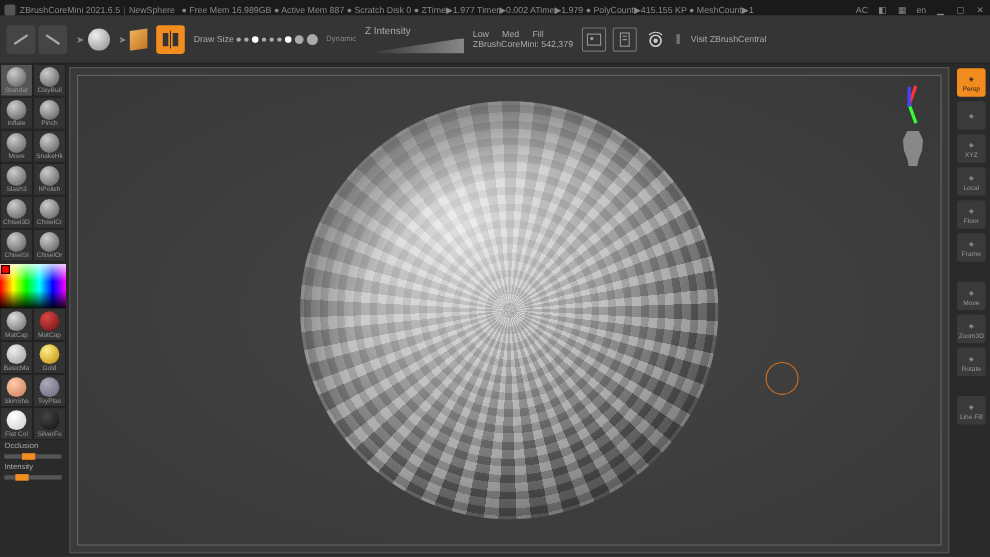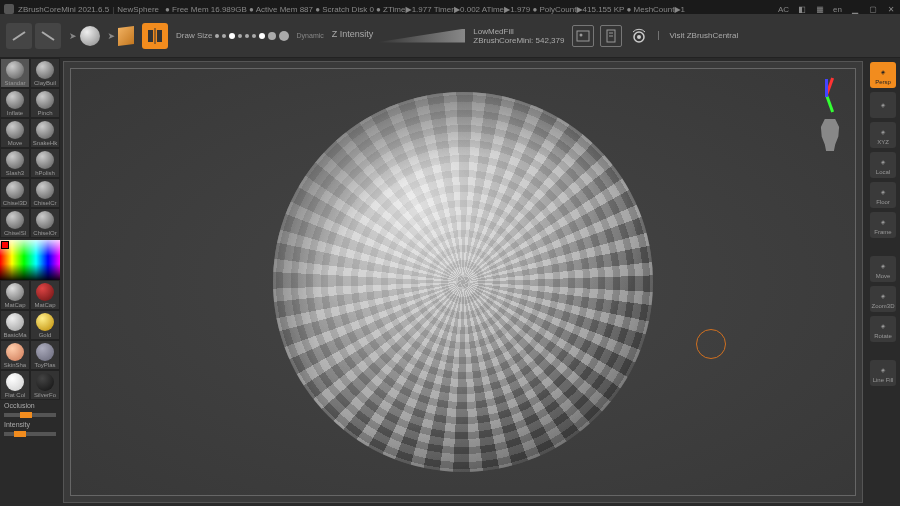--- a/index.html
+++ b/index.html
@@ -16,27 +16,27 @@
 .tb-btn.active{background:#f28c1e}
 .tb-sphere{width:20px;height:20px;border-radius:50%;background:radial-gradient(circle at 35% 30%,#eee,#888)}
 .tb-cube{width:16px;height:18px;background:linear-gradient(135deg,#f0b060,#c47820);transform:skewY(-8deg)}
 .draw-size{display:flex;flex-direction:row;gap:2px}
 .draw-size .label{font-size:8px;color:#aaa}
 .dots{display:flex;align-items:center;gap:3px}
 .dots .d{width:4px;height:4px;border-radius:50%;background:#aaa}
 .dots .d.big{width:6px;height:6px;background:#fff}
 .dots .d.big2{width:8px;height:8px}
 .dots .d.big3{width:10px;height:10px}
-.zint{display:flex;flex-direction:row;gap:2px}
+.zint{display:flex;flex-direction:column;gap:2px}
 .zint .tri{width:90px;height:14px;background:linear-gradient(to right,#333,#888);clip-path:polygon(0 100%,100% 0,100% 100%)}
 .lmh{display:flex;flex-direction:column;font-size:8px}
-.lmh-row{display:flex;}
+.lmh-row{display:flex;gap:12px}
 .icon-sq{width:22px;height:22px;border:1px solid #777;display:flex;align-items:center;justify-content:center;cursor:pointer;border-radius:2px}
 .upgrade{font-size:8px;color:#aaa;line-height:1.4}
-.visit{font-size:8px;color:#aaa;border-left:1px solid #737373;padding-left:10px}
+.visit{font-size:8px;color:#aaa;border-left:3px solid #737373;padding-left:10px}
 
 .main{display:flex;height:448px}
 .left-panel{width:60px;background:#2a2a2a;display:flex;flex-direction:column;overflow:hidden}
 .brush-grid{display:grid;grid-template-columns:1fr 1fr;gap:0}
 .brush-cell{height:30px;background:#333;border:1px solid #222;display:flex;flex-direction:column;align-items:center;justify-content:center;cursor:pointer;position:relative;font-size:6px;color:#999;overflow:hidden}
 .brush-cell.sel{background:#555}
 .brush-ball{width:18px;height:18px;border-radius:50%;background:radial-gradient(circle at 35% 30%,#ccc,#555);margin-bottom:1px}
 .brush-label{font-size:6px;white-space:nowrap}
 .color-picker{height:40px;background:linear-gradient(to right,#f00,#ff0,#0f0,#0ff,#00f,#f0f);position:relative;margin-top:2px}
 .color-picker::before{content:"";position:absolute;inset:0;background:linear-gradient(to bottom,rgba(255,255,255,.8),transparent 40%,transparent 60%,rgba(0,0,0,.9))}

